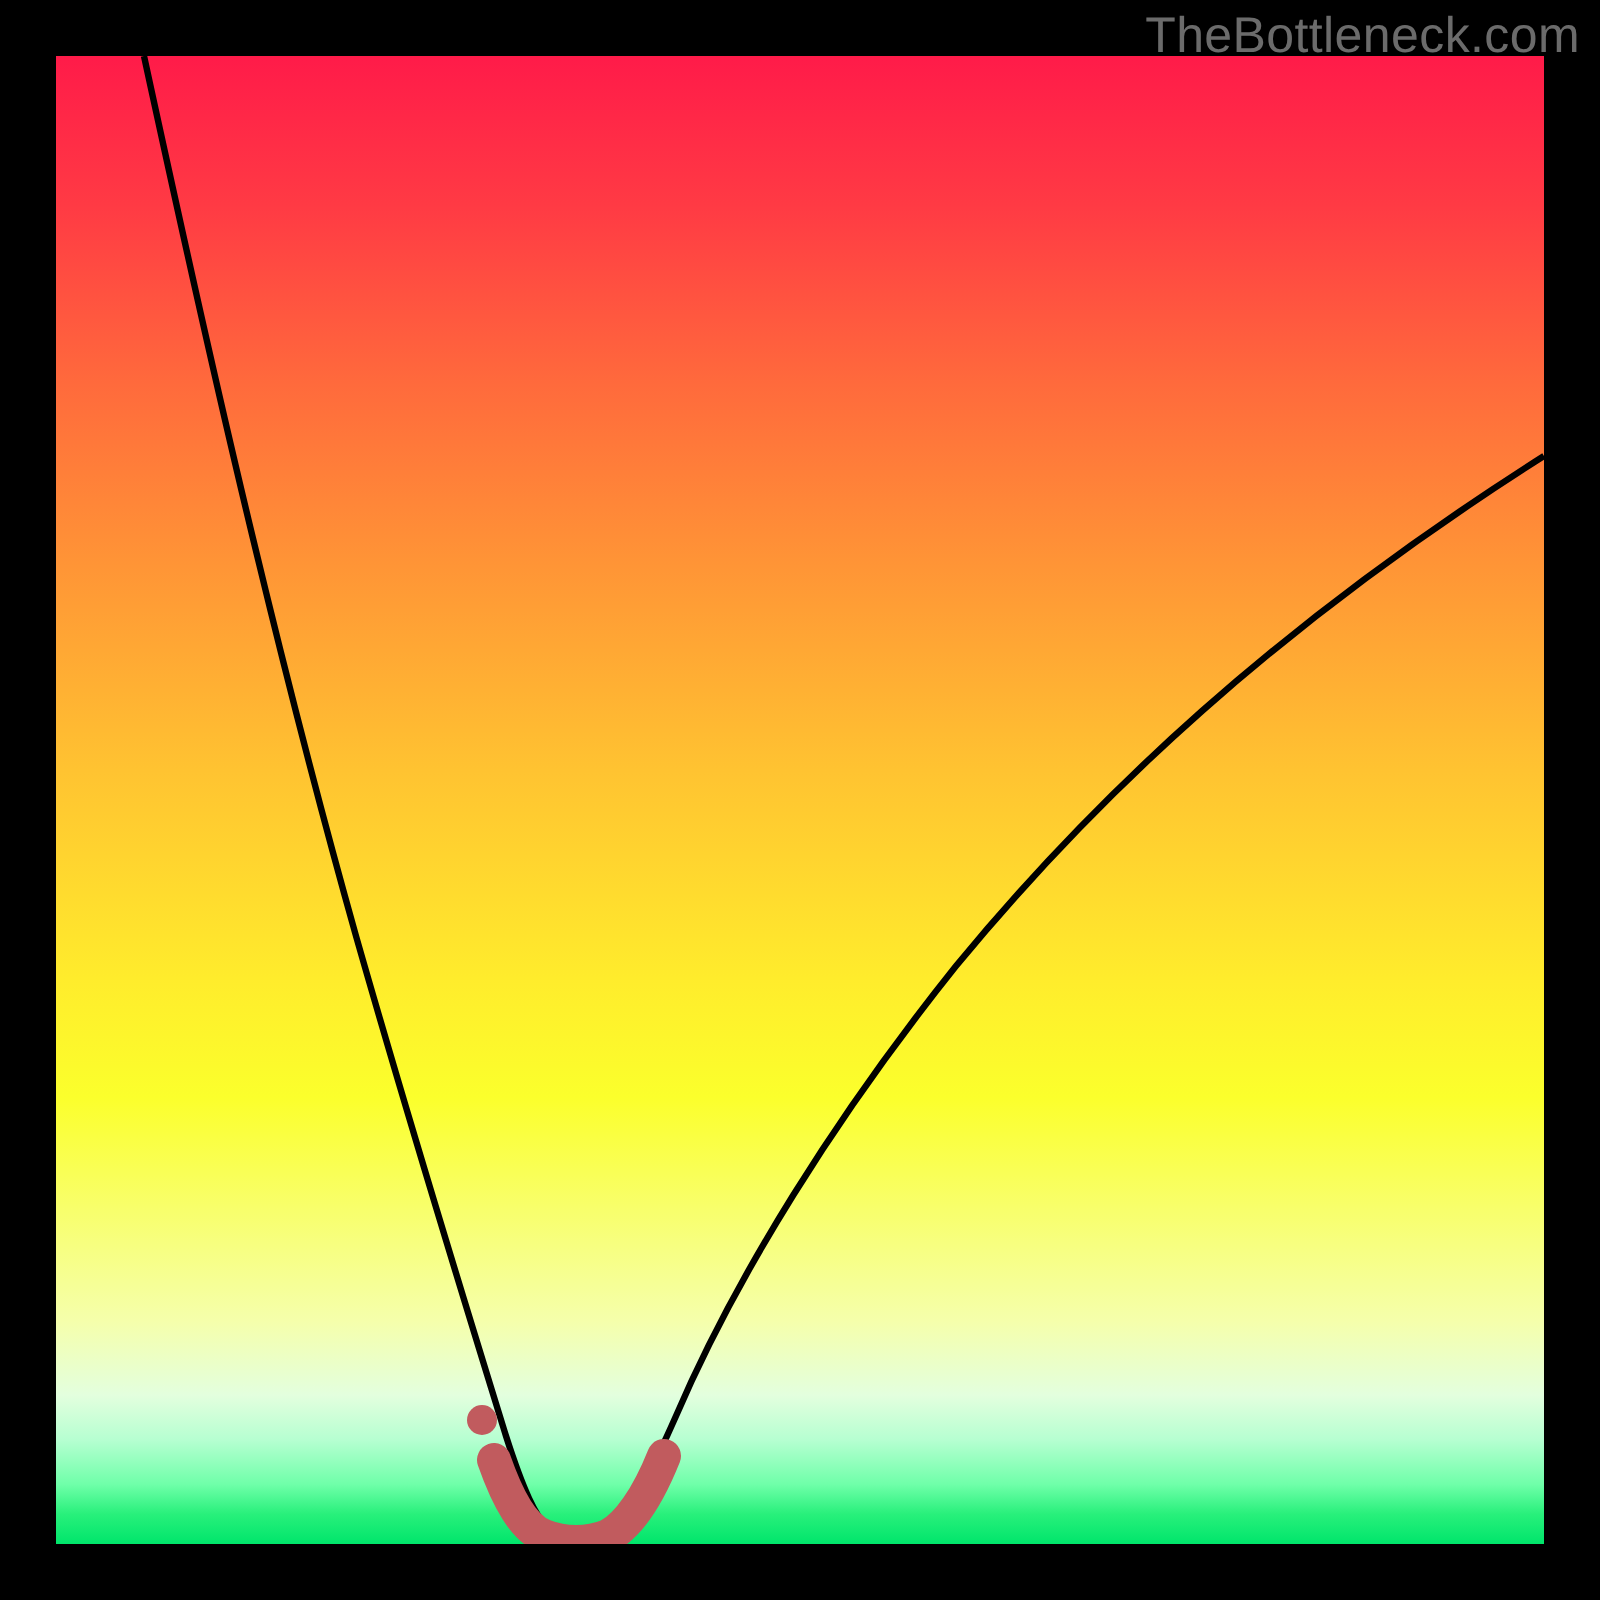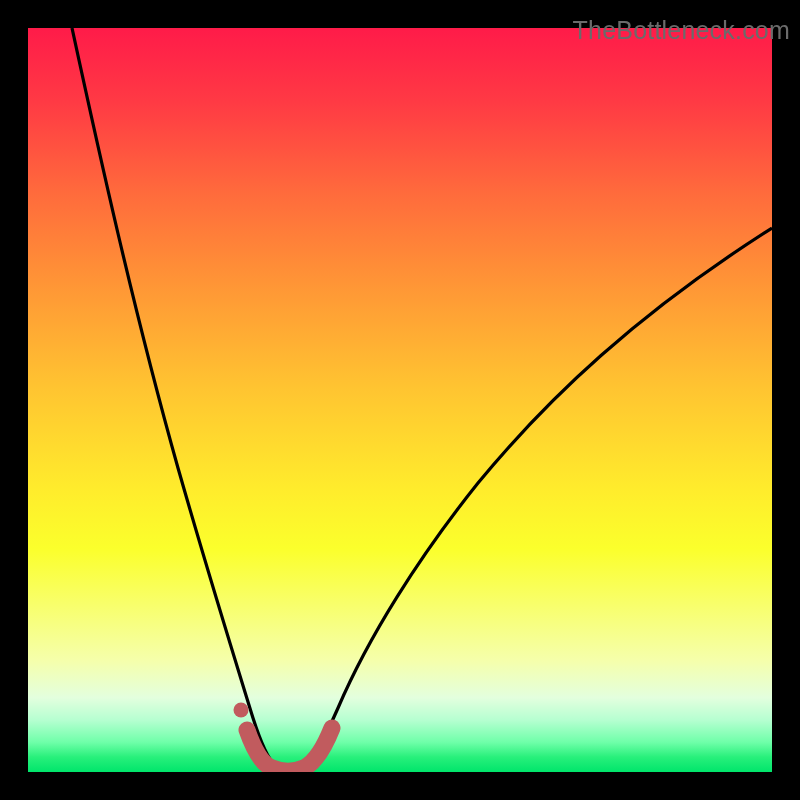--- a/index.html
+++ b/index.html
@@ -28,21 +28,21 @@
       #f5ffab 85%,
       #e3ffde 90%,
       #b6ffd1 93%,
       #6fffa9 96%,
       #28f07b 98%,
       #00e56b 100%
     );
   }
   .watermark {
     position: absolute;
-    top: 16px;
+    top: 4px;
     right: 10px;
     color: #6b6b6b;
     font-size: 25px;
     letter-spacing: 0.2px;
     font-weight: 500;
   }
   svg.curve {
     position: absolute;
     left: 0;
     top: 0;

